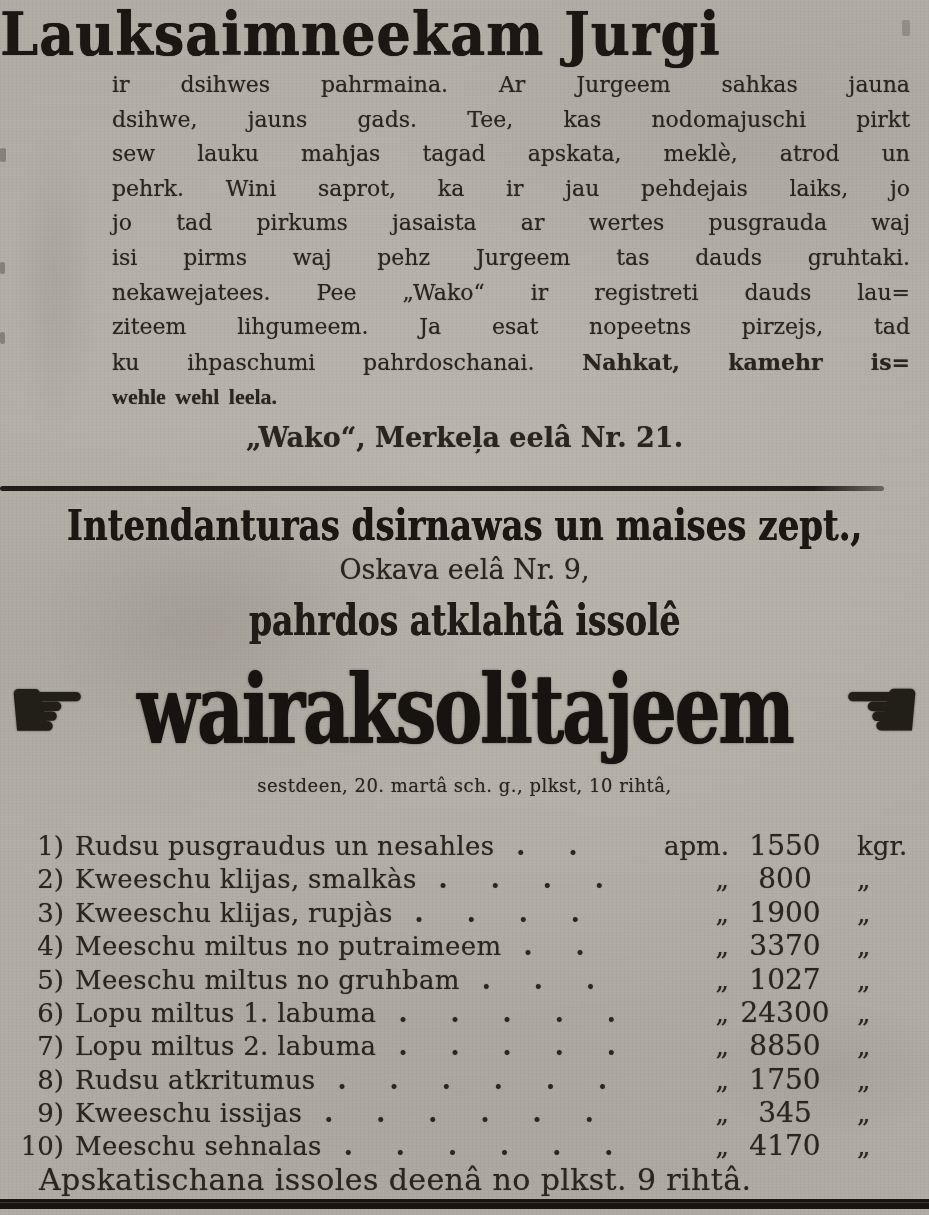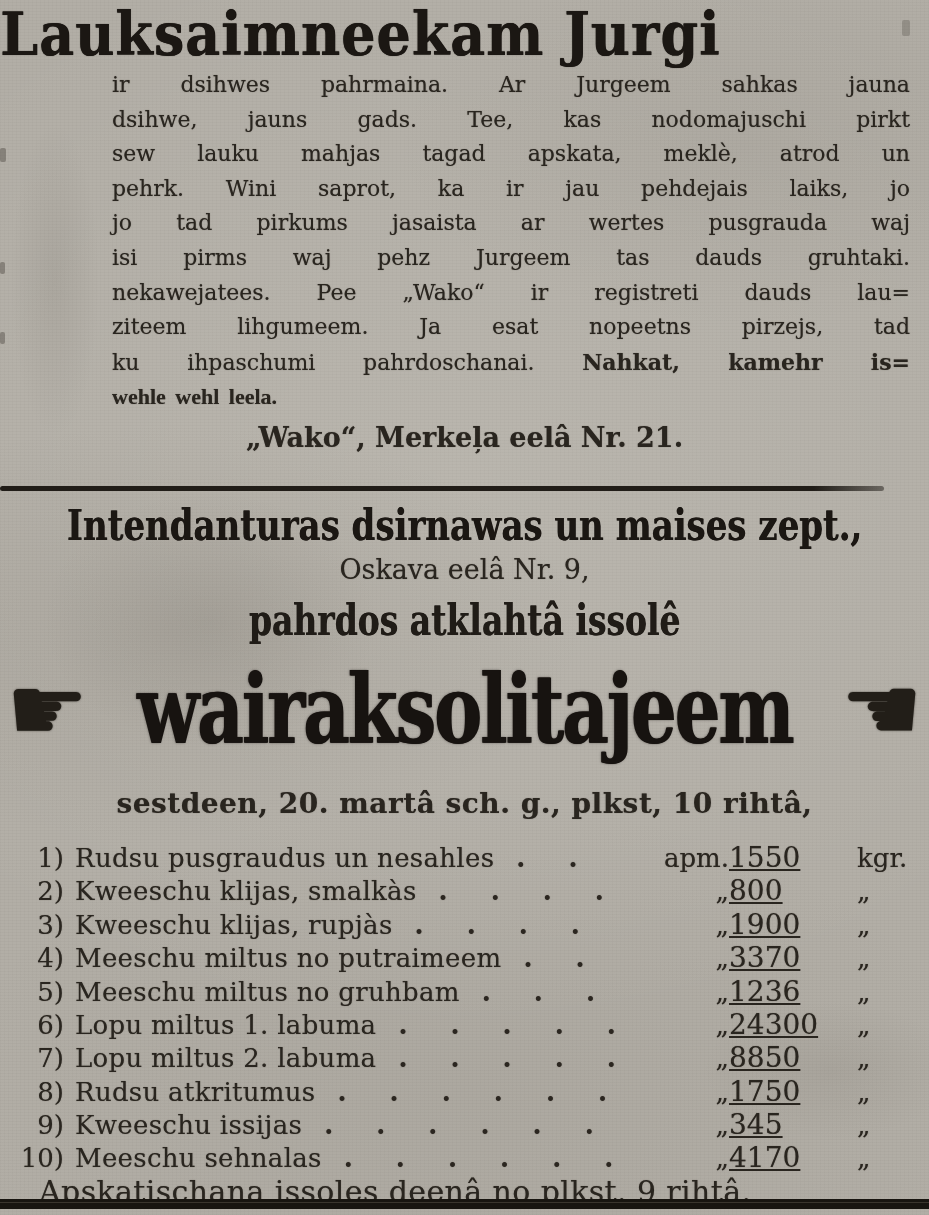--- a/index.html
+++ b/index.html
@@ -65,30 +65,30 @@
     text-shadow:0.5px 0 0 #201c17;
   }
   .bigrow{display:flex;align-items:center;justify-content:space-between;height:118px;padding:0 6px;margin-top:4px;}
   .hand{font-family:"DejaVu Sans","Liberation Sans",sans-serif;font-size:92px;line-height:100px;color:#221e18;text-shadow:0 0 2px rgba(34,30,24,.7);}
   .bigword{
     display:inline-block;font-size:72px;line-height:82px;font-weight:bold;letter-spacing:-2px;color:#171310;
     transform:scaleY(1.33);transform-origin:center center;
     text-shadow:1px 0 0 #171310, 0 0 2px rgba(23,19,16,.55);
     white-space:nowrap;
   }
-  .dateline{height:42px;margin-top:18px;font-size:28px;font-weight:bold;letter-spacing:.5px;}
+  .dateline{height:42px;margin-top:6px;font-size:18px;font-weight:normal;letter-spacing:.5px;}
 
   
   .list{margin-top:6px;}
   .row{display:flex;align-items:baseline;height:33.4px;font-size:26px;white-space:nowrap;}
   .num{width:64px;text-align:right;padding-right:11px;flex:none;}
   .label{flex:none;letter-spacing:.3px;}
   .dots{flex:1;overflow:hidden;padding-left:22px;font-weight:bold;word-spacing:34px;color:#2b2620;}
   .approx{width:88px;flex:none;text-align:right;margin-top:8px;}
-  .val{width:112px;flex:none;text-align:left;font-size:28px;text-decoration:underline;}
+  .val{width:112px;flex:none;text-align:center;font-size:28px;}
   .unit{width:72px;flex:none;text-align:left;padding-left:16px;}
   .listfooter{margin:5px 0 0 39px;font-size:30px;letter-spacing:.4px;}
 
   .rule2{position:absolute;left:0;bottom:6px;width:929px;height:10px;
     background:linear-gradient(180deg,#181510 0 3px,#3a352d 3px 4px,#181510 4px 10px);}
   .corner-mark{position:absolute;left:902px;top:20px;width:8px;height:16px;background:rgba(60,54,46,.25);border-radius:2px;}
 </style>
 </head>
 <body>
 
@@ -170,21 +170,21 @@
           <span class="dots">. .</span>
           <span class="approx">„</span>
           <span class="val">3370</span>
           <span class="unit">„</span>
       </div>
       <div class="row">
         <span class="num">5)</span>
           <span class="label">Meeschu miltus no gruhbam</span>
           <span class="dots">. . .</span>
           <span class="approx">„</span>
-          <span class="val">1236</span>
+          <span class="val">1027</span>
           <span class="unit">„</span>
       </div>
       <div class="row">
         <span class="num">6)</span>
           <span class="label">Lopu miltus 1. labuma</span>
           <span class="dots">. . . . .</span>
           <span class="approx">„</span>
           <span class="val">24300</span>
           <span class="unit">„</span>
       </div>

